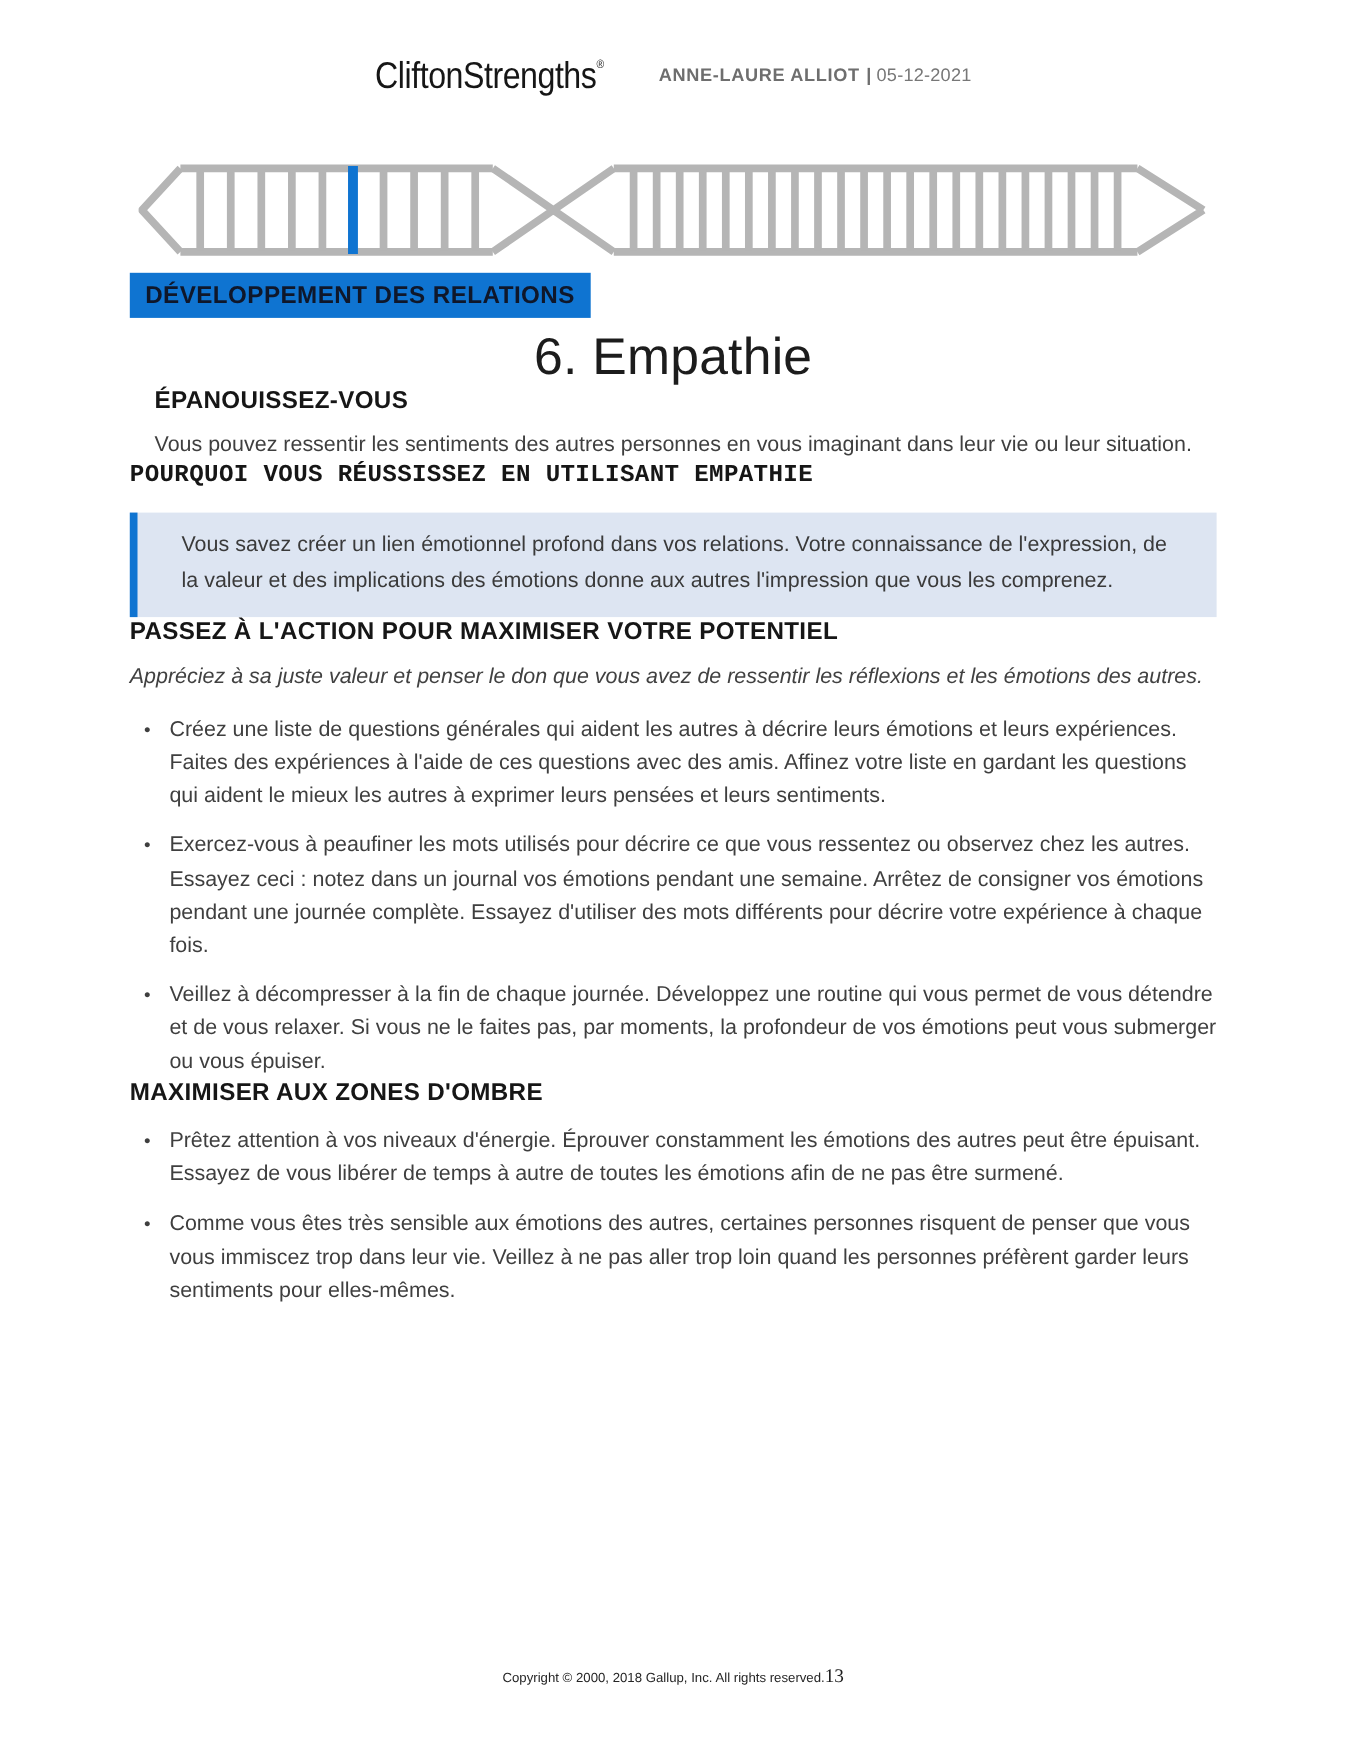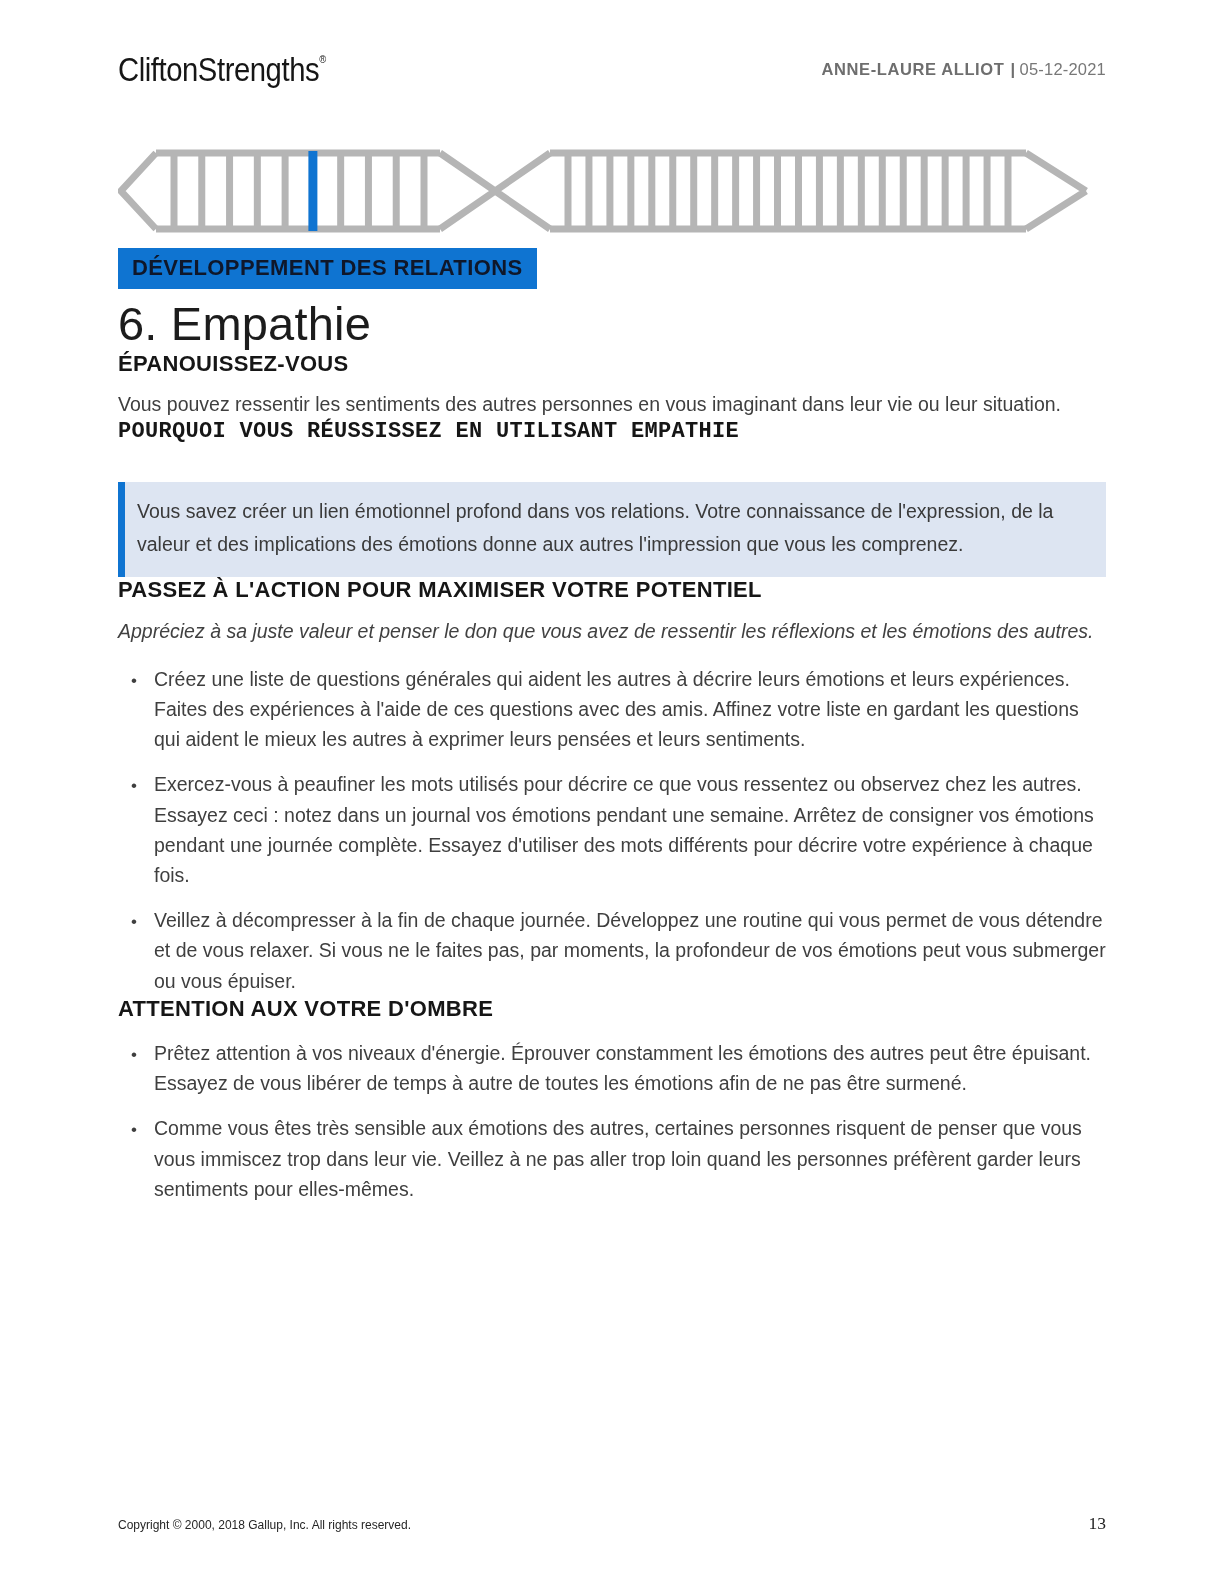--- a/index.html
+++ b/index.html
@@ -7,20 +7,21 @@
     position:relative;
     width:1224px;height:1576px;
     box-sizing:border-box;
     padding:50px 118px 42px 118px;
     margin:0 auto;
     background:#ffffff;
     font-family:"Liberation Sans","DejaVu Sans",sans-serif;
     color:#3f3f3f;
     display:flex;flex-direction:column;
     overflow:hidden;
+    align-items:center;
   }
   
   .hdr{display:flex;justify-content:space-between;align-items:flex-start;}
   .logo{font-size:34px;color:#161616;font-weight:400;letter-spacing:-0.5px;
         display:inline-block;transform:scaleX(0.86);transform-origin:left center;white-space:nowrap;}
   .logo sup{font-size:11px;vertical-align:18px;letter-spacing:0;}
   .hdr-right{margin-top:10px;font-size:16.5px;color:#6e6e6e;letter-spacing:0.6px;white-space:nowrap;}
   .hdr-right .name{font-weight:700;margin-left:16px;}
   .hdr-right .sep{font-weight:700;margin:0 4px 0 6px;}
   .hdr-right .date{font-weight:400;color:#777777;letter-spacing:0.2px;}
@@ -32,22 +33,22 @@
          letter-spacing:0.4px;padding:7px 14px 8px 14px;}
   h1.title{margin:8px 0 0 0;font-size:47px;line-height:1.15;font-weight:400;color:#1c1c1c;letter-spacing:0.2px;}
   
   h2.sec{margin:0;font-size:22px;font-weight:700;color:#161616;letter-spacing:0.3px;}
   .sec-thrive{margin-top:40px;}
   .sec-why{margin-top:36px;font-family:Liberation Mono, monospace;}
   .sec-action{margin-top:38px;}
   .sec-blind{margin-top:26px;}
   
   p.body{margin:12px 0 0 0;font-size:19.5px;line-height:1.55;color:#3f3f3f;}
-  .quote{margin-top:38px;background:#dde5f2;border-left:7px solid #0f74d1;
-         padding:13px 26px 15px 12px;}
+  .quote{margin-top:22px;background:#dde5f2;border-left:7px solid #0f74d1;
+         padding:13px 26px 15px 40px;}
   .quote p{margin:0;font-size:19.5px;line-height:1.7;color:#3a3a3a;}
   p.intro{margin:12px 0 0 0;font-style:italic;font-size:19.5px;line-height:1.7;color:#414141;}
   
   ul.blist{list-style:none;margin:16px 0 0 0;padding:0;}
   ul.blist li{position:relative;padding-left:36px;margin:0 0 15px 0;
               font-size:19.5px;line-height:1.55;color:#3f3f3f;}
   ul.blist li:last-child{margin-bottom:0;}
   .bullet{position:absolute;left:13px;top:0;}
   .bullet::before{content:"\2022";font-size:17px;color:#3f3f3f;}
   
@@ -127,21 +128,21 @@
     <h2 class="sec sec-action">PASSEZ À L'ACTION POUR MAXIMISER VOTRE POTENTIEL</h2>
     <p class="intro">Appréciez à sa juste valeur et penser le don que vous avez de ressentir les réflexions et les émotions des autres.</p>
     <ul class="blist">
       <li><span class="bullet"></span><span>Créez une liste de questions générales qui aident les autres à décrire leurs émotions et leurs expériences. Faites des expériences à l'aide de ces questions avec des amis. Affinez votre liste en gardant les questions qui aident le mieux les autres à exprimer leurs pensées et leurs sentiments.</span></li>
       <li><span class="bullet"></span><span>Exercez-vous à peaufiner les mots utilisés pour décrire ce que vous ressentez ou observez chez les autres. Essayez ceci : notez dans un journal vos émotions pendant une semaine. Arrêtez de consigner vos émotions pendant une journée complète. Essayez d'utiliser des mots différents pour décrire votre expérience à chaque fois.</span></li>
       <li><span class="bullet"></span><span>Veillez à décompresser à la fin de chaque journée. Développez une routine qui vous permet de vous détendre et de vous relaxer. Si vous ne le faites pas, par moments, la profondeur de vos émotions peut vous submerger ou vous épuiser.</span></li>
     </ul>
   </section>
 
   <section>
-    <h2 class="sec sec-blind">ATTENTION AUX VOTRE D'OMBRE</h2>
+    <h2 class="sec sec-blind">MAXIMISER AUX ZONES D'OMBRE</h2>
     <ul class="blist">
       <li><span class="bullet"></span><span>Prêtez attention à vos niveaux d'énergie. Éprouver constamment les émotions des autres peut être épuisant. Essayez de vous libérer de temps à autre de toutes les émotions afin de ne pas être surmené.</span></li>
       <li><span class="bullet"></span><span>Comme vous êtes très sensible aux émotions des autres, certaines personnes risquent de penser que vous vous immiscez trop dans leur vie. Veillez à ne pas aller trop loin quand les personnes préfèrent garder leurs sentiments pour elles-mêmes.</span></li>
     </ul>
   </section>
 
   <div class="ftr">
     <span class="copy">Copyright © 2000, 2018 Gallup, Inc. All rights reserved.</span>
     <span class="pageno">13</span>
   </div>

